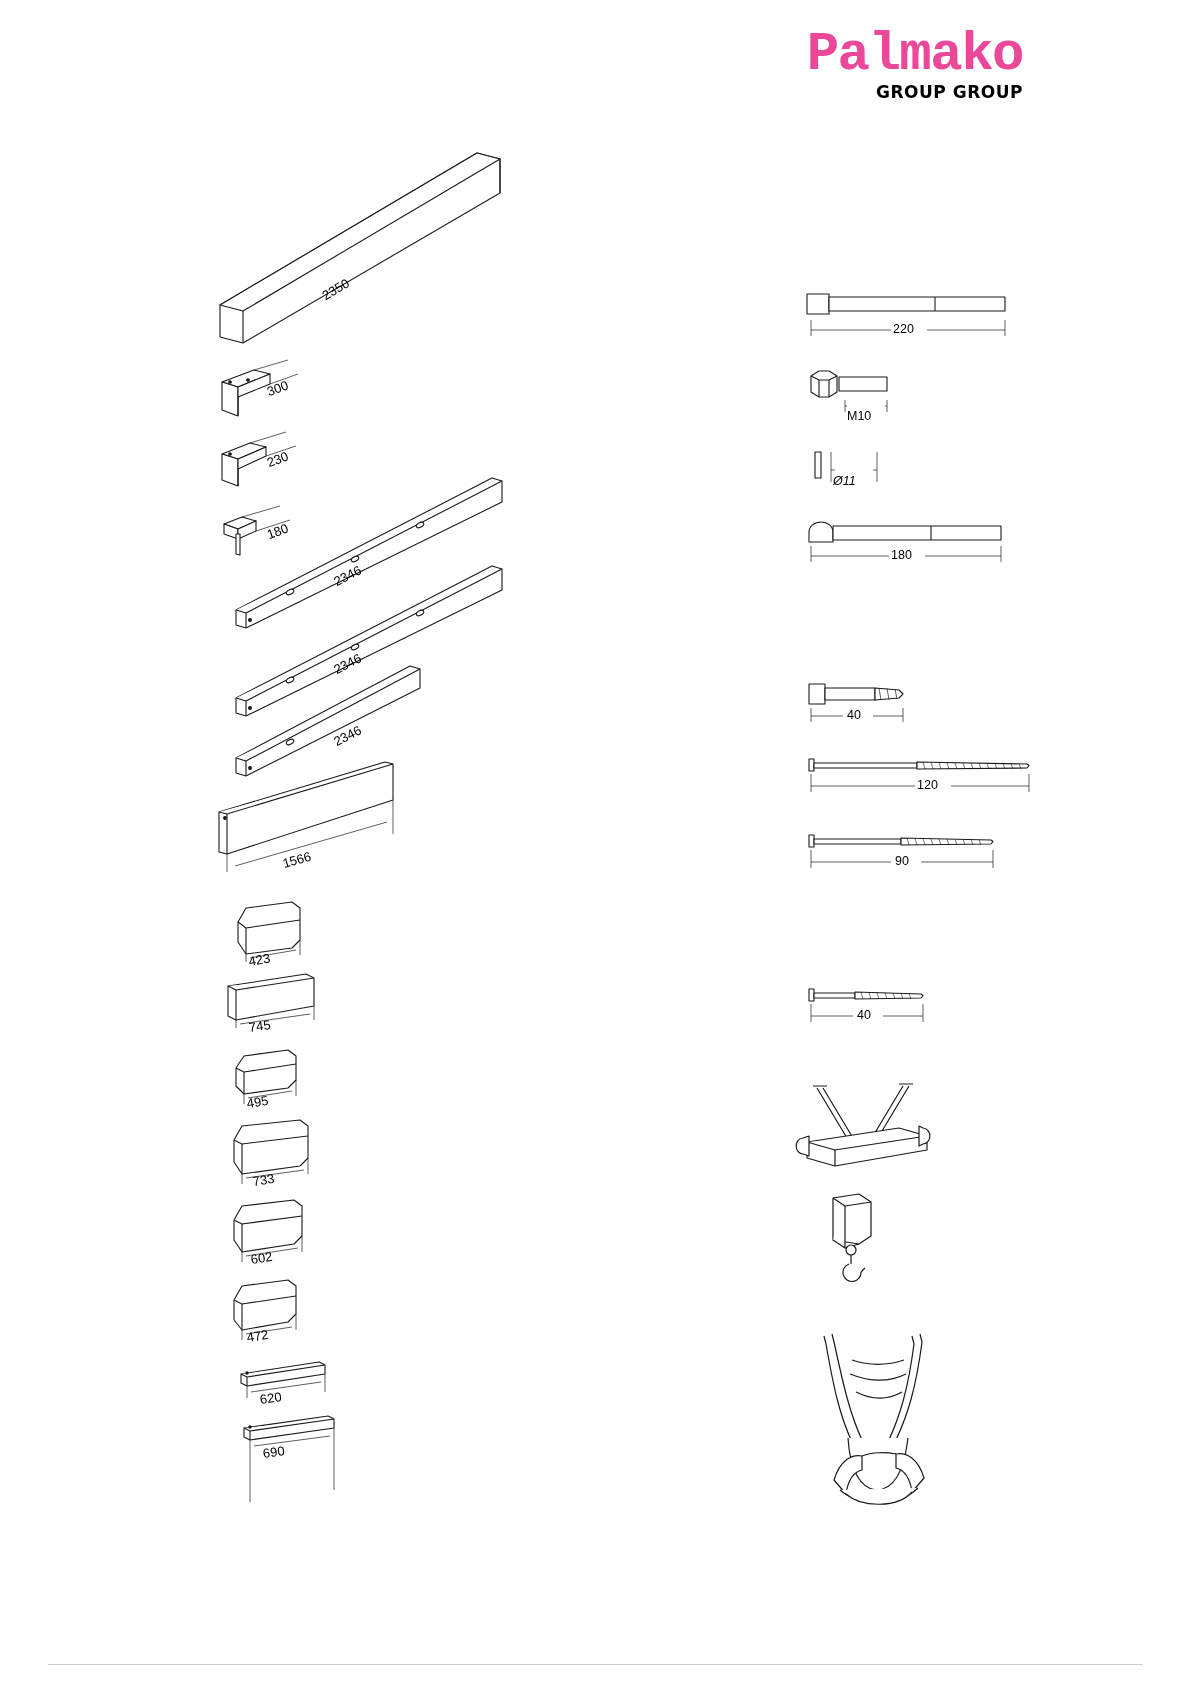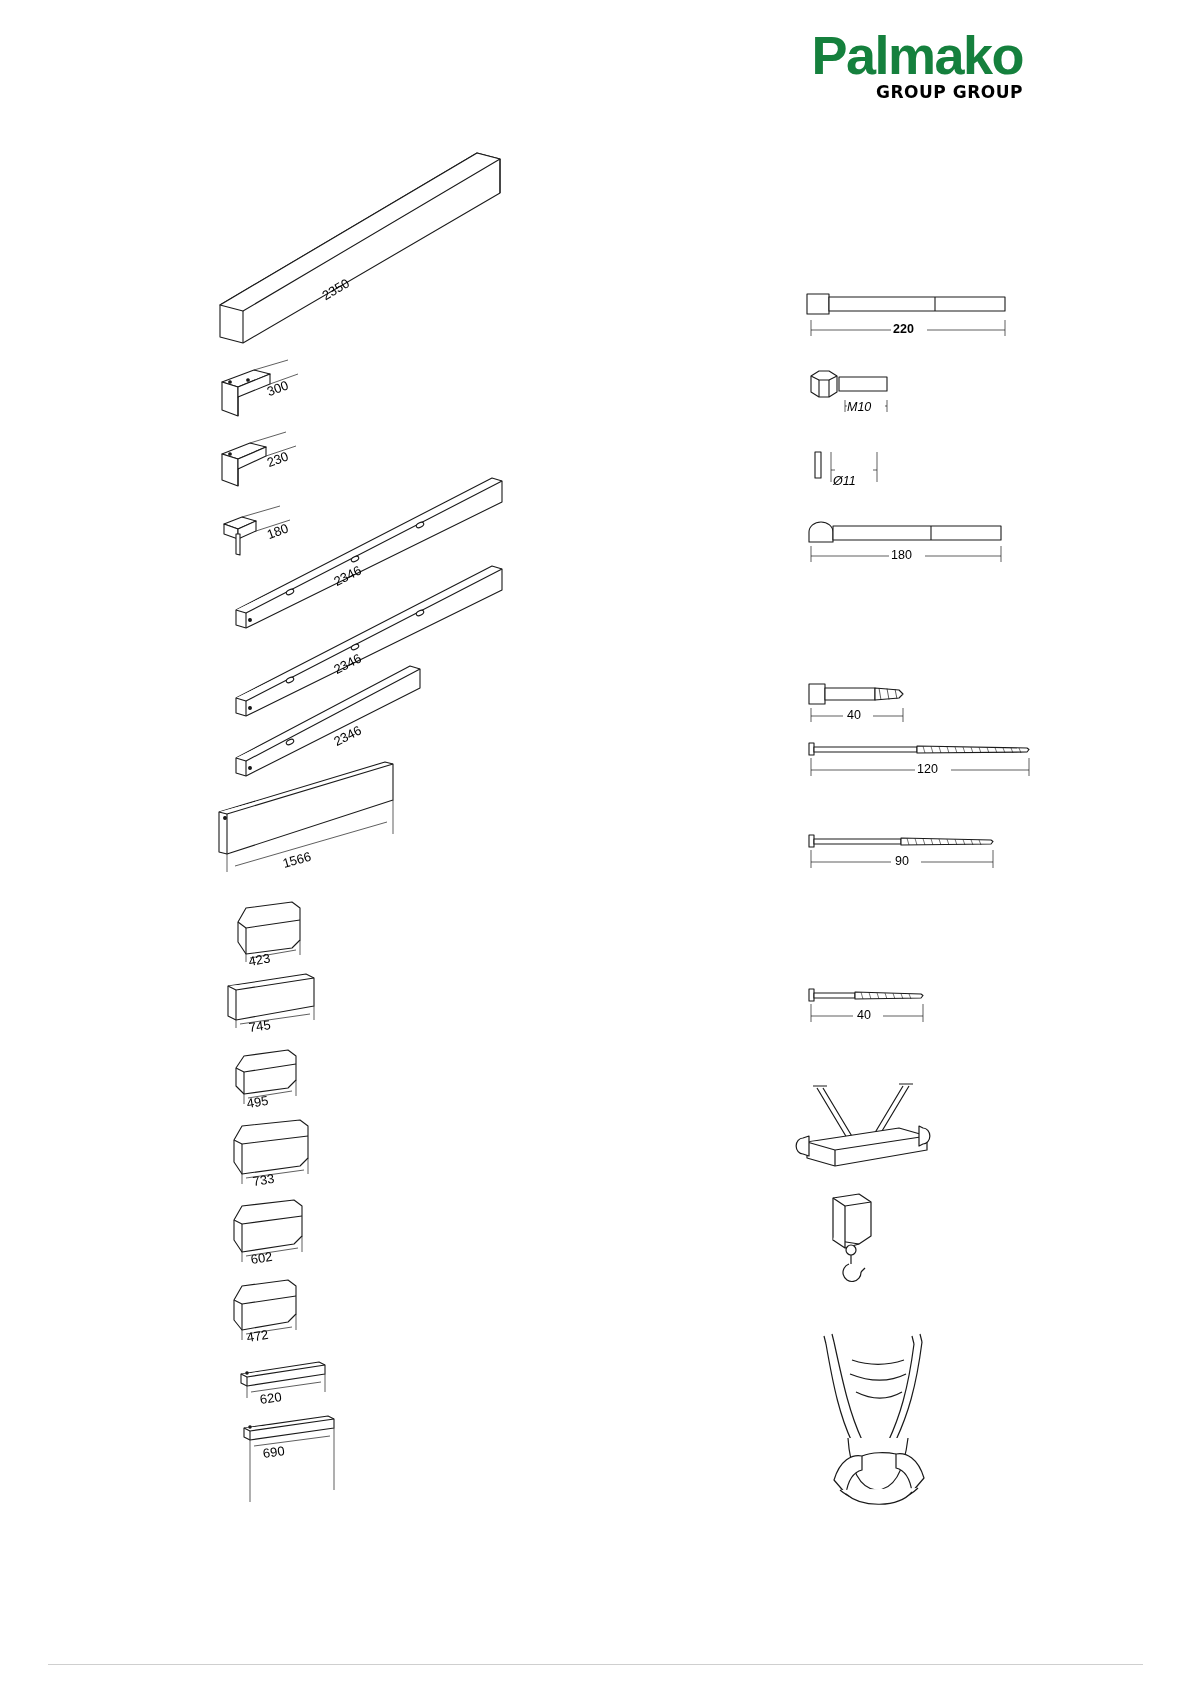--- a/index.html
+++ b/index.html
@@ -15,26 +15,26 @@
 
   
   .logo{
     position:absolute;
     right:168px;
     top:26px;
     text-align:right;
     user-select:none;
   }
   .logo-main{
-    font-family:Liberation Sans, sans-serif;
+    font-family:Liberation Mono, monospace;
     font-weight:bold;
     font-size:54px;
     letter-spacing:-1.5px;
     line-height:58px;
-    color:#15803d;
+    color:#ec4899;
   }
   .logo-sub{
     font-family:"DejaVu Sans", sans-serif;
     font-weight:bold;
     font-size:17px;
     letter-spacing:0.5px;
     line-height:20px;
     color:#000;
     margin-top:-2px;
   }
@@ -297,21 +297,21 @@
         <path d="M12 19 L12 28"></path>
         <circle cx="12" cy="15" r="1.2" fill="#1a1a1a"></circle>
         <path d="M96 16 L96 78" stroke-width="0.7"></path>
         <path d="M12 28 L12 90" stroke-width="0.7"></path>
         <path d="M16 34 L92 24" stroke-width="0.7"></path>
       </g>
     </svg>
     <div class="dimlabel rot" style="left:26px;top:34px;transform:rotate(-8deg);">690</div>
   </div>
 
-  <div class="part" style="left:805px;top:290px;font-weight:bold;">
+  <div class="part" style="left:805px;top:290px;">
     <svg width="210" height="60" viewBox="0 0 210 60">
       <g fill="#ffffff" stroke="#1a1a1a" stroke-width="1.1" stroke-linejoin="round">
         <rect x="2" y="4" width="22" height="20"></rect>
         <path d="M24 7 L200 7 L200 21 L24 21 Z"></path>
         <path d="M130 7 L130 21"></path>
 
         <path d="M6 30 L6 46" stroke-width="0.7"></path>
         <path d="M200 30 L200 46" stroke-width="0.7"></path>
         <path d="M6 40 L86 40 M122 40 L200 40" stroke-width="0.7"></path>
       </g>
@@ -324,21 +324,21 @@
       <g fill="#ffffff" stroke="#1a1a1a" stroke-width="1.1" stroke-linejoin="round">
         <path d="M6 8 L14 3 L24 3 L32 8 L32 24 L24 29 L14 29 L6 24 Z"></path>
         <path d="M6 8 L14 12 L24 12 L32 8"></path>
         <path d="M14 12 L14 29 M24 12 L24 29"></path>
         <rect x="34" y="9" width="48" height="14"></rect>
         <path d="M40 32 L40 44" stroke-width="0.7"></path>
         <path d="M82 32 L82 44" stroke-width="0.7"></path>
         <path d="M40 38 L42 38 M80 38 L82 38" stroke-width="0.7"></path>
       </g>
     </svg>
-    <div class="hw-label" style="left:42px;top:32px;font-style:italic;">M10</div>
+    <div class="hw-label" style="left:42px;top:41px;">M10</div>
   </div>
 
   <div class="part" style="left:805px;top:448px;font-style:italic;">
     <svg width="120" height="60" viewBox="0 0 120 60">
       <g fill="#ffffff" stroke="#1a1a1a" stroke-width="1.1" stroke-linejoin="round">
         <rect x="10" y="4" width="6" height="26"></rect>
         <path d="M26 4 L26 34" stroke-width="0.7"></path>
         <path d="M72 4 L72 34" stroke-width="0.7"></path>
         <path d="M26 22 L30 22 M68 22 L72 22" stroke-width="0.7"></path>
       </g>
@@ -369,21 +369,21 @@
         <path d="M70 10 L94 12 L98 16 L94 20 L70 22 Z"></path>
         <path d="M74 10 L76 22 M82 10.5 L84 21.5 M90 11 L92 21" stroke-width="0.7"></path>
         <path d="M6 30 L6 44" stroke-width="0.7"></path>
         <path d="M98 30 L98 44" stroke-width="0.7"></path>
         <path d="M6 38 L38 38 M68 38 L98 38" stroke-width="0.7"></path>
       </g>
     </svg>
     <div class="hw-label" style="left:42px;top:30px;">40</div>
   </div>
 
-  <div class="part" style="left:805px;top:736px;text-align:right;">
+  <div class="part" style="left:805px;top:752px;text-align:right;">
     <svg width="240" height="56" viewBox="0 0 240 56">
       <g fill="#ffffff" stroke="#1a1a1a" stroke-width="1.1" stroke-linejoin="round">
         <rect x="4" y="7" width="5" height="12"></rect>
         <path d="M9 11 L112 11 L112 16 L9 16 Z"></path>
         <path d="M112 10 L222 12 L224 13.5 L222 16 L112 17 Z"></path>
         <path d="M118 10.2 L120 17 M126 10.4 L128 17 M134 10.6 L136 17 M142 10.7 L144 17 M150 10.9 L152 17 M158 11 L160 17 M166 11.2 L168 17 M174 11.3 L176 17 M182 11.5 L184 17 M190 11.6 L192 17 M198 11.8 L200 17 M206 11.9 L208 17 M214 12 L216 17" stroke-width="0.6"></path>
         <path d="M6 22 L6 40" stroke-width="0.7"></path>
         <path d="M224 22 L224 40" stroke-width="0.7"></path>
         <path d="M6 34 L110 34 M146 34 L224 34" stroke-width="0.7"></path>
       </g>

